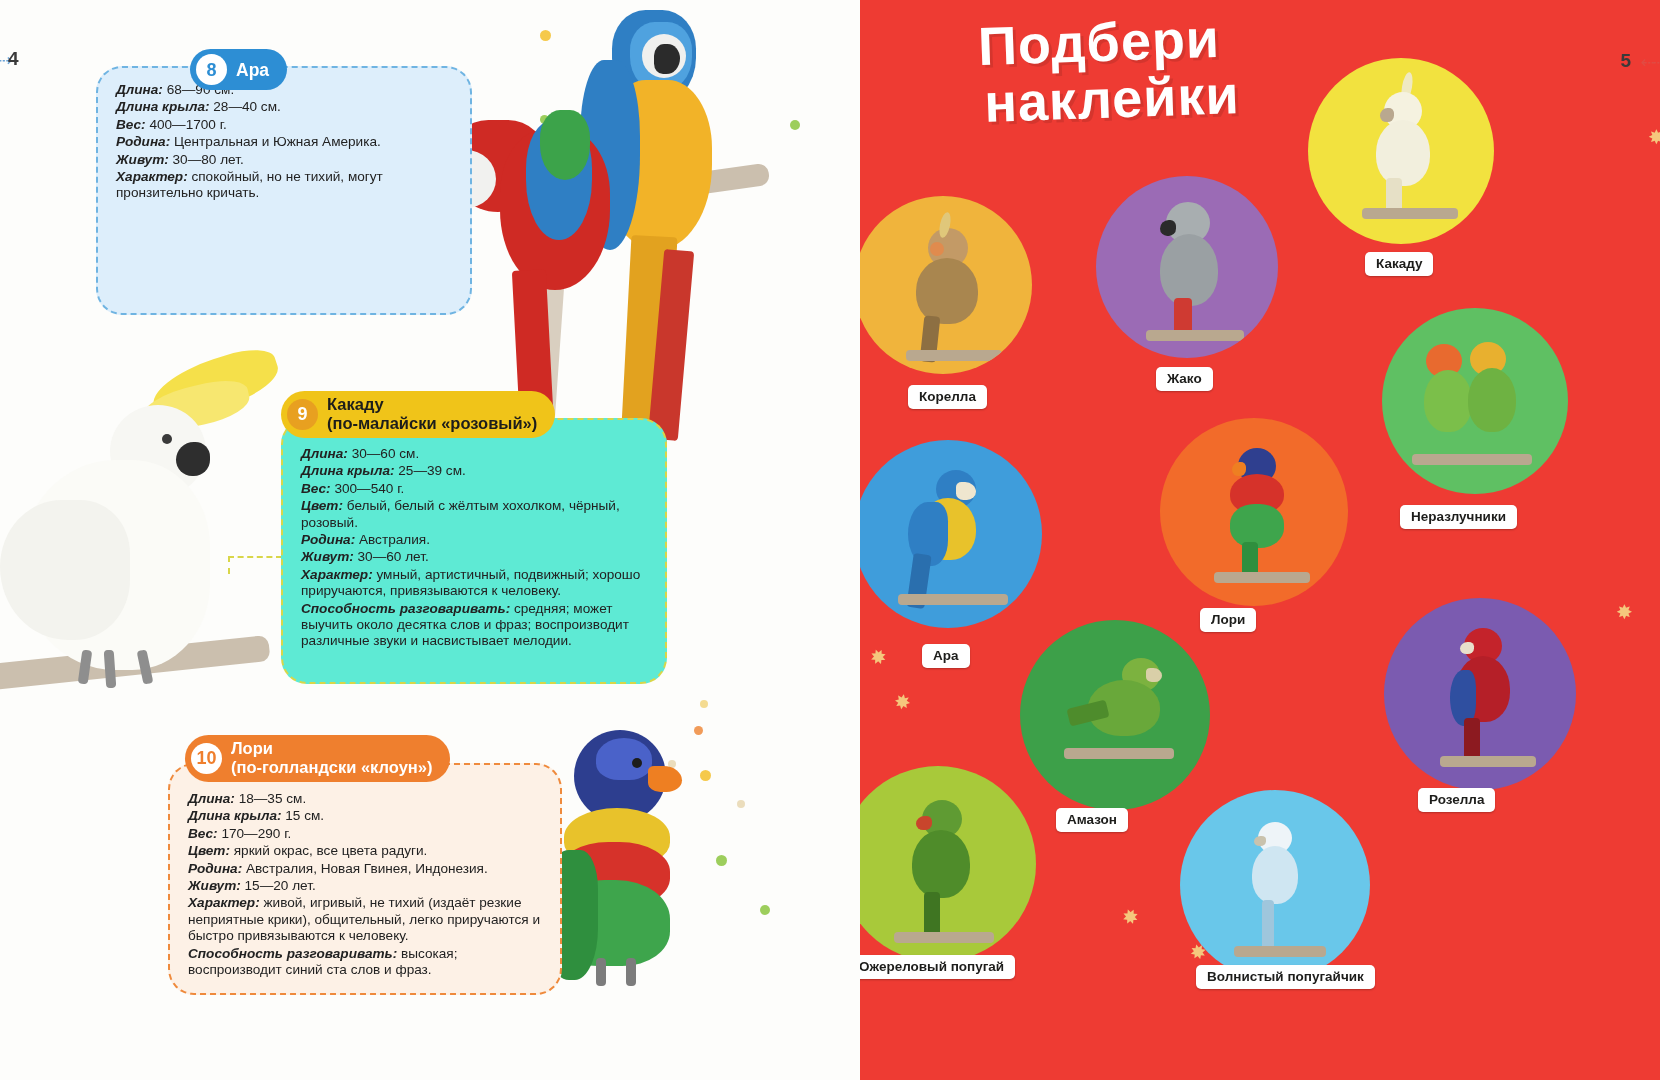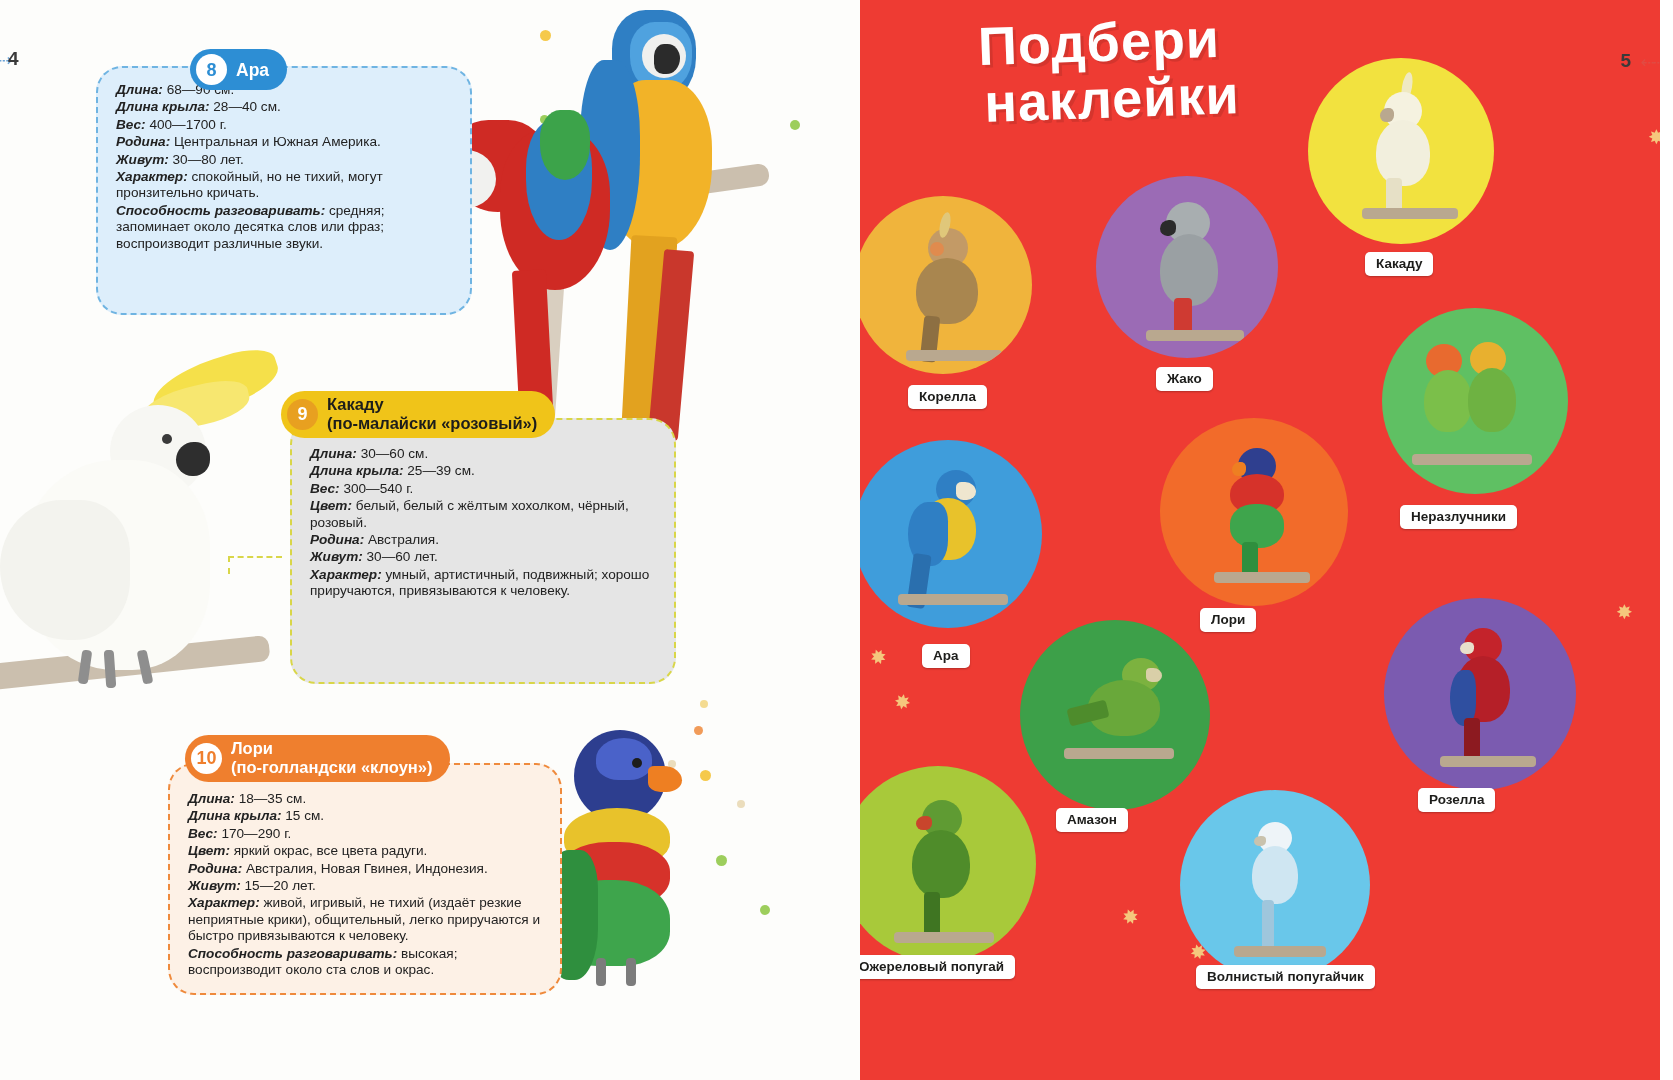--- a/index.html
+++ b/index.html
@@ -35,21 +35,21 @@
     display:flex;align-items:center;justify-content:center;
     font-size:18px;font-weight:bold;
   }
 
   
   #card8{left:96px;top:66px;width:372px;height:245px;background:#ddeefb;border:2px dashed #6fb4e2;}
   #badge8{left:190px;top:49px;background:#2d8ed4;}
   #badge8 .num{color:#2d8ed4;}
 
   
-  #card9{left:290px;top:418px;width:382px;height:262px;background:#e5e5e5;border:2px dashed #d9d648;}
+  #card9{left:281px;top:418px;width:382px;height:262px;background:#5eead4;border:2px dashed #d9d648;}
   #badge9{left:281px;top:391px;background:#f0c419;border-radius:26px;padding:4px 18px 5px 6px;color:#1d1d1b;}
   #badge9 .num{color:#fff;background:#e8a020;}
   #badge9 .txt{font-size:16.5px;line-height:19px;}
 
   
   #card10{left:168px;top:763px;width:390px;height:228px;background:#fdf1e6;border:2px dashed #ef8a3c;}
   #badge10{left:185px;top:735px;background:#ef7f2e;border-radius:26px;padding:4px 18px 5px 6px;}
   #badge10 .num{color:#ef7f2e;}
   #badge10 .txt{font-size:16.5px;line-height:19px;}
 
@@ -181,60 +181,60 @@
       <span class="txt">Ара</span>
     </div>
     <div class="card" id="card8">
       <div class="body">
         <p><span class="lbl">Длина:</span><span> 68—90 см.</span></p>
         <p><span class="lbl">Длина крыла:</span><span> 28—40 см.</span></p>
         <p><span class="lbl">Вес:</span><span> 400—1700 г.</span></p>
         <p><span class="lbl">Родина:</span><span>  Центральная и Южная Америка.</span></p>
         <p><span class="lbl">Живут:</span><span> 30—80 лет.</span></p>
         <p><span class="lbl">Характер:</span><span> спокойный, но не тихий, могут пронзительно кричать.</span></p>
-        <p><span class="lbl">Способность разговаривать:</span><span> средняя; запоминает около десятка слов или фраз; воспроизводит различные звуки.</span></p>
       </div>
     </div>
 
     <div class="badge" id="badge9">
       <span class="num">9</span>
       <span class="txt">
         <span>Какаду</span><br>
         <span>(по-малайски «розовый»)</span>
       </span>
     </div>
     <div class="card" id="card9">
       <div class="body" style="padding-top:26px;">
         <p><span class="lbl">Длина:</span><span> 30—60 см.</span></p>
         <p><span class="lbl">Длина крыла:</span><span> 25—39 см.</span></p>
         <p><span class="lbl">Вес:</span><span> 300—540 г.</span></p>
         <p><span class="lbl">Цвет:</span><span> белый, белый с жёлтым хохолком, чёрный, розовый.</span></p>
         <p><span class="lbl">Родина:</span><span> Австралия.</span></p>
         <p><span class="lbl">Живут:</span><span> 30—60 лет.</span></p>
         <p><span class="lbl">Характер:</span><span> умный, артистичный, подвижный; хорошо приручаются, привязываются к человеку.</span></p>
+        <p><span class="lbl">Способность разговаривать:</span><span> средняя; может выучить около десятка слов и фраз; воспроизводит различные звуки и насвистывает мелодии.</span></p>
       </div>
     </div>
 
     <div class="badge" id="badge10">
       <span class="num">10</span>
       <span class="txt">
         <span>Лори</span><br>
         <span>(по-голландски «клоун»)</span>
       </span>
     </div>
     <div class="card" id="card10">
       <div class="body" style="padding-top:26px;">
         <p><span class="lbl">Длина:</span><span> 18—35 см.</span></p>
         <p><span class="lbl">Длина крыла:</span><span> 15 см.</span></p>
         <p><span class="lbl">Вес:</span><span> 170—290 г.</span></p>
         <p><span class="lbl">Цвет:</span><span> яркий окрас, все цвета радуги.</span></p>
         <p><span class="lbl">Родина:</span><span> Австралия, Новая Гвинея, Индонезия.</span></p>
         <p><span class="lbl">Живут:</span><span> 15—20 лет.</span></p>
         <p><span class="lbl">Характер:</span><span>  живой, игривый, не тихий (издаёт резкие неприятные крики), общительный, легко приручаются и быстро привязываются к человеку.</span></p>
-        <p><span class="lbl">Способность разговаривать:</span><span> высокая; воспроизводит около ста слов и окрас.</span></p>
+        <p><span class="lbl">Способность разговаривать:</span><span> высокая; воспроизводит синий ста слов и фраз.</span></p>
       </div>
     </div>
   </div>
 
   <div class="right-page">
 
     <span class="page-num-right">5</span>
     <span class="arrow-right">⇠⇢</span>
 
     <div class="sticker-title">

